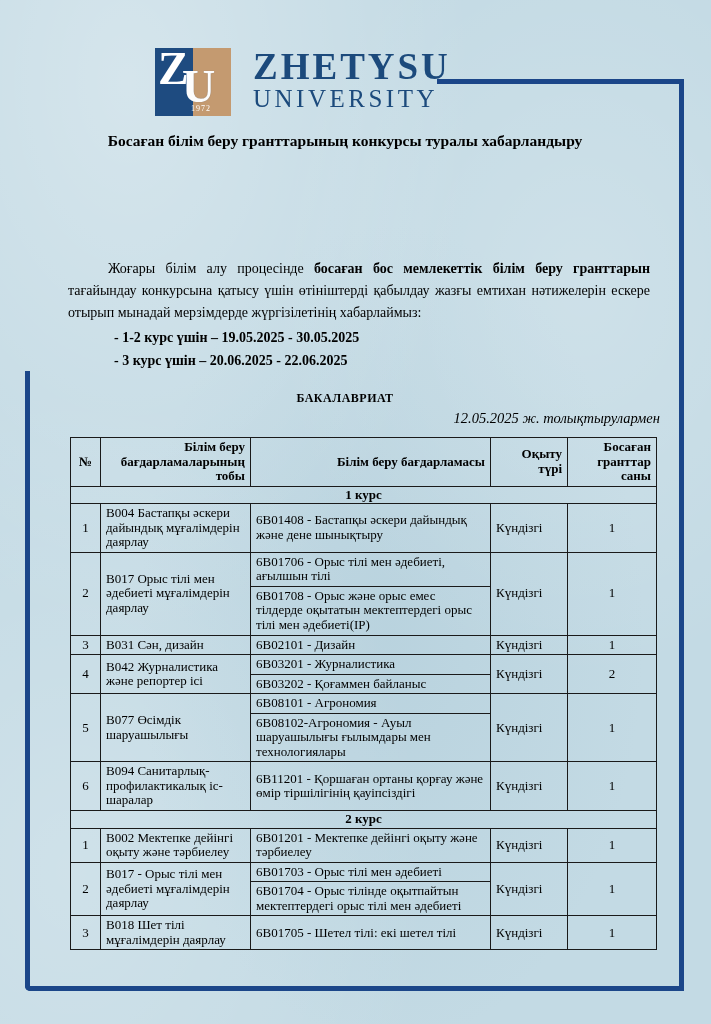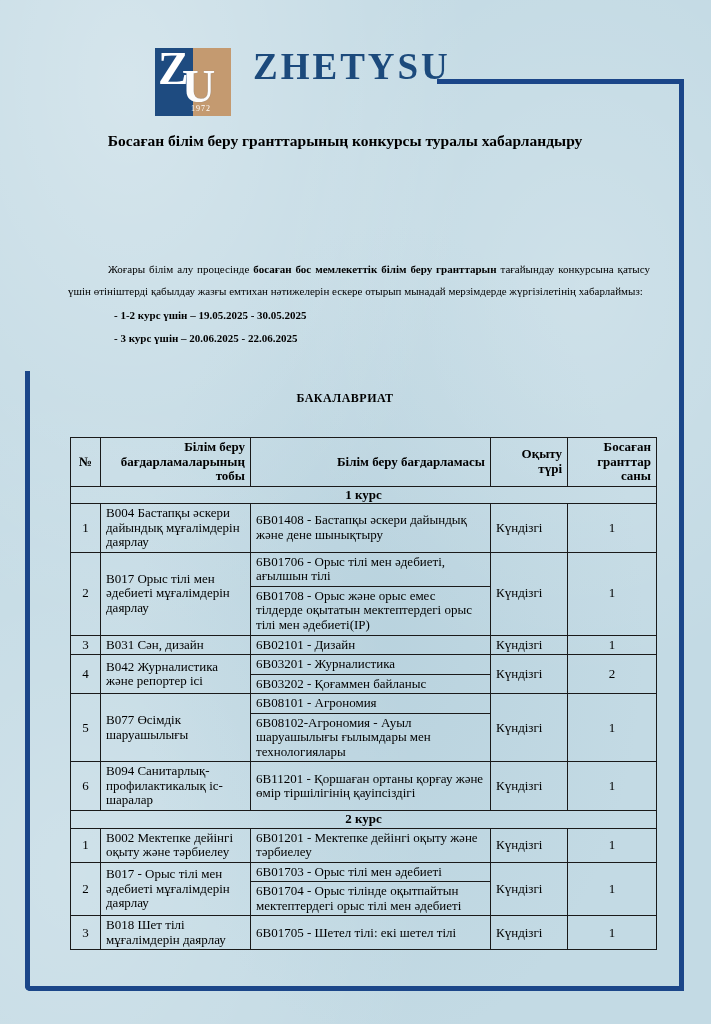--- a/index.html
+++ b/index.html
@@ -35,21 +35,21 @@
   .logo-u{position:absolute;left:27px;top:14px;font-size:46px;font-weight:bold;color:#fdfdfd;line-height:1.1;text-shadow:0 0 1px rgba(30,75,128,.4);}
   .logo-year{position:absolute;left:4px;bottom:3px;font-size:8px;color:#fff;letter-spacing:1px;margin-left:32px;}
   .logo-text{margin-left:22px;color:#1c4a7c;line-height:1;font-family:Liberation Serif, serif;}
   .logo-name1{font-size:37px;font-weight:bold;letter-spacing:3px;}
   .logo-name2{font-size:25px;font-weight:normal;letter-spacing:3.5px;margin-top:1px;}
 
   .doc-title{position:absolute;left:40px;top:132px;width:610px;text-align:center;font-weight:bold;font-size:15.5px;}
   .intro{position:absolute;left:40px;top:170px;width:610px;text-align:center;font-weight:bold;font-size:15.5px;line-height:21px;}
   .intro .intro-line{white-space:pre-wrap;}
 
-  .body-para{position:absolute;left:68px;top:258px;width:582px;font-size:11px;line-height:22px;text-align:justify;}
+  .body-para{position:absolute;left:68px;top:258px;width:582px;font-size:14px;line-height:22px;text-align:justify;}
   .body-para .first{text-indent:40px;}
   .deadlines{margin-top:2px;padding-left:46px;font-weight:bold;}
   .deadlines .dl-line{line-height:23px;}
 
   .bak-title{position:absolute;left:40px;top:391px;width:610px;text-align:center;font-weight:bold;font-size:12px;letter-spacing:.5px;}
   .date-note{position:absolute;left:260px;top:410px;width:400px;text-align:right;font-style:italic;font-size:14.5px;}
 
   
   table.grants{position:absolute;left:70px;top:437px;width:586px;border-collapse:collapse;table-layout:fixed;font-size:13px;}
   table.grants td,table.grants th{border:1px solid #1a1a1a;padding:2px 5px;vertical-align:middle;line-height:1.12;word-wrap:break-word;}
@@ -73,34 +73,36 @@
   <div class="logo-wrap">
     <div class="logo-mark">
       <div class="logo-z-half"></div>
       <div class="logo-u-half"></div>
       <div class="logo-z">Z</div>
       <div class="logo-u">U</div>
       <div class="logo-year">1972</div>
     </div>
     <div class="logo-text">
       <div class="logo-name1">ZHETYSU</div>
+      <div class="logo-name2">UNIVERSITY</div>
     </div>
   </div>
 
   <div class="doc-title">Босаған білім беру гранттарының конкурсы туралы хабарландыру</div>
 
   <div class="body-para">
     <div class="first"><span>Жоғары білім алу процесінде </span><b>босаған бос мемлекеттік білім беру гранттарын</b><span> тағайындау конкурсына қатысу үшін өтініштерді қабылдау жазғы емтихан нәтижелерін ескере отырып мынадай мерзімдерде жүргізілетінің хабарлаймыз:</span></div>
     <div class="deadlines">
         <div class="dl-line">- 1-2 курс үшін – 19.05.2025 - 30.05.2025</div>
         <div class="dl-line">- 3 курс үшін – 20.06.2025 - 22.06.2025</div>
       </div>
   </div>
 
   <div class="bak-title">БАКАЛАВРИАТ</div>
+  <div class="date-note">12.05.2025 ж. толықтырулармен</div>
 
   <table class="grants">
     <colgroup>
       <col style="width:30px">
         <col style="width:150px">
         <col style="width:240px">
         <col style="width:77px">
         <col style="width:89px">
     </colgroup>
     <thead>

